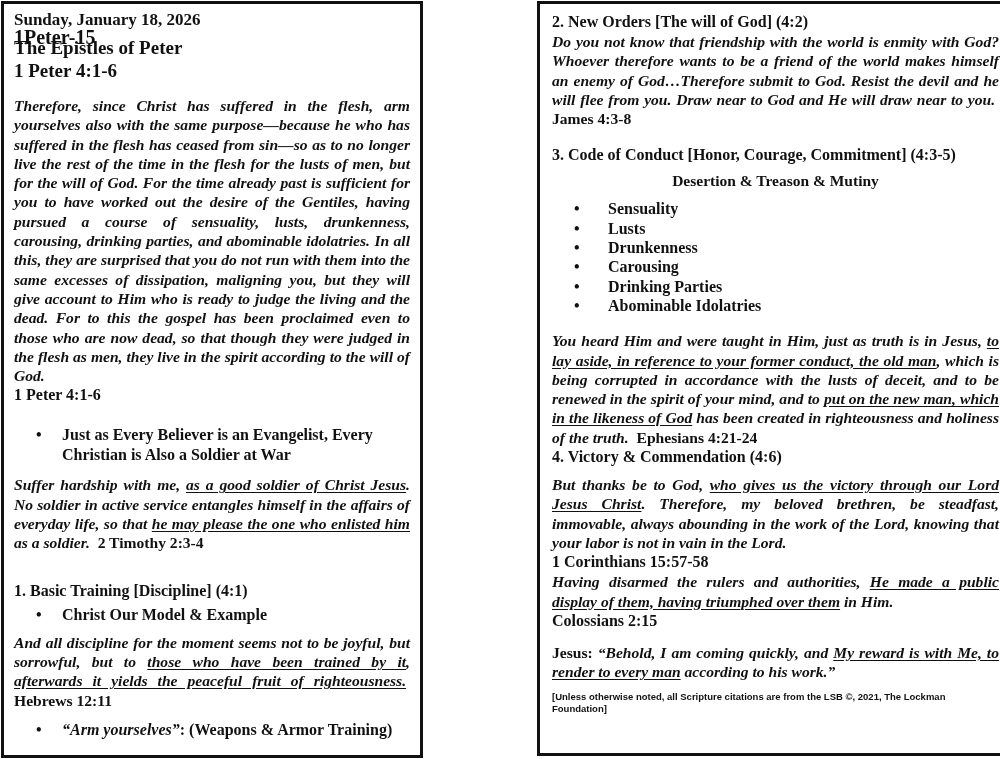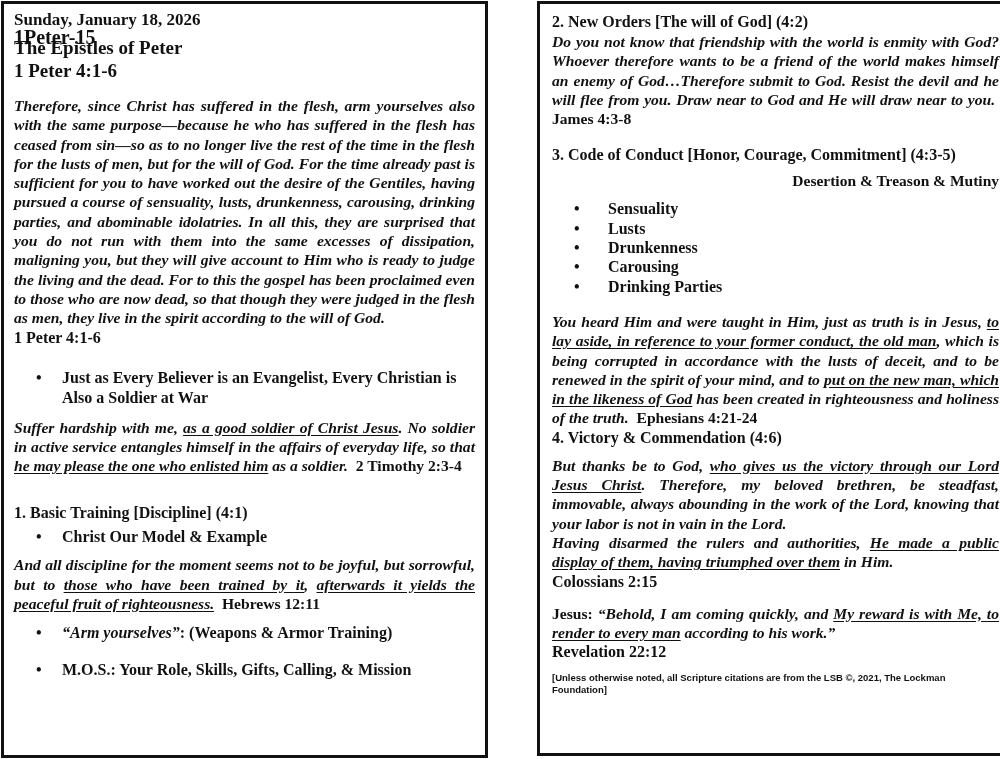--- a/index.html
+++ b/index.html
@@ -1,31 +1,31 @@
 <!DOCTYPE html>
 <html><head>
 <meta charset="utf-8">
 <style>
   html, body { margin:0; padding:0; background:#ffffff; }
   body { width:1000px; height:759px; position:relative; overflow:hidden;
          font-family:"Liberation Serif", serif; color:#111; }
   .panel { position:absolute; box-sizing:border-box; border:3px solid #111; background:#fff; }
-  #left  { left:1px; top:1px; width:487px; height:757px; padding:6px 10px 0 10px; }
+  #left  { left:1px; top:1px; width:422px; height:757px; padding:6px 10px 0 10px; }
   #right { left:537px; top:1px; width:477px; height:755px; padding:8px 12px 0 12px; }
   .date { font-size:17px; font-weight:bold; line-height:20px; }
   .code { font-size:20px; font-weight:bold; line-height:14px; }
   .title { font-size:19px; font-weight:bold; text-align:left; line-height:23px; margin-top:-8px; }
   .para { font-size:15.6px; font-weight:bold; font-style:italic; text-align:justify; line-height:19.3px; margin:0; }
   .ref { font-style:normal; font-weight:bold; }
   u { text-decoration:underline; text-underline-offset:2px; }
   .heading { font-size:16px; font-weight:bold; line-height:20px; }
   ul { margin:0; padding:0; list-style:none; }
   li.bullet { position:relative; padding-left:48px; font-size:16px; font-weight:bold; line-height:20px; }
   li.bullet::before { content:"•"; position:absolute; left:22px; top:0; }
-  .center { text-align:right; }
+  .center { text-align:center; }
   .note { font-family:"Liberation Sans", sans-serif; font-size:9.5px; font-weight:bold; line-height:12px; }
 </style>
 </head>
 <body>
 
 <div id="left" class="panel">
   <div class="date">Sunday, January 18, 2026</div>
   <div class="code">1Peter-15</div>
   <div class="title">The Epistles of Peter</div>
   <div class="title" style="margin-top:0">1 Peter 4:1-6</div>
@@ -55,27 +55,28 @@
   <p class="para" style=""><span>Do you not know that friendship with the world is enmity with God? Whoever therefore wants to be a friend of the world makes himself an enemy of God…Therefore submit to God. Resist the devil and he will flee from you. Draw near to God and He will draw near to you.</span>&nbsp; <span class="ref">James 4:3-8</span></p>
 
   <div class="heading" style="margin-top:17px">3. Code of Conduct [Honor, Courage, Commitment] (4:3-5)</div>
   <div class="heading center" style="margin-top:6px;font-size:15.5px">Desertion &amp; Treason &amp; Mutiny</div>
   <ul style="margin-top:8px">
     <li class="bullet" style="padding-left:56px;line-height:19.3px">Sensuality</li>
     <li class="bullet" style="padding-left:56px;line-height:19.3px">Lusts</li>
     <li class="bullet" style="padding-left:56px;line-height:19.3px">Drunkenness</li>
     <li class="bullet" style="padding-left:56px;line-height:19.3px">Carousing</li>
     <li class="bullet" style="padding-left:56px;line-height:19.3px">Drinking Parties</li>
+    <li class="bullet" style="padding-left:56px;line-height:19.3px">Abominable Idolatries</li>
   </ul>
 
   <p class="para" style="margin-top:16px"><span>You heard Him and were taught in Him, just as truth is in Jesus, </span><u>to lay aside, in reference to your former conduct, the old man</u><span>, which is being corrupted in accordance with the lusts of deceit, and to be renewed in the spirit of your mind, and to </span><u>put on the new man, which in the likeness of God</u><span> has been created in righteousness and holiness of the truth.</span>&nbsp; <span class="ref">Ephesians 4:21-24</span></p>
 
   <div class="heading" style="">4. Victory &amp; Commendation (4:6)</div>
   <p class="para" style="margin-top:8px"><span>But thanks be to God, </span><u>who gives us the victory through our Lord Jesus Christ</u><span>. Therefore, my beloved brethren, be steadfast, immovable, always abounding in the work of the Lord, knowing that your labor is not in vain in the Lord.</span></p>
+  <div class="heading">1 Corinthians 15:57-58</div>
 
   <p class="para" style=""><span>Having disarmed the rulers and authorities, </span><u>He made a public display of them, having triumphed over them</u><span> in Him.</span></p>
   <div class="heading">Colossians 2:15</div>
 
   <p class="para" style="margin-top:12px"><span class="ref">Jesus: </span><span>“Behold, I am coming quickly, and </span><u>My reward is with Me, to render to every man</u><span> according to his work.”</span></p>
-  <div class="heading">Revelation 22:12</div>
 
   <div class="note" style="margin-top:10px">[Unless otherwise noted, all Scripture citations are from the LSB ©, 2021, The Lockman Foundation]</div>
 </div>
 
 </body></html>

